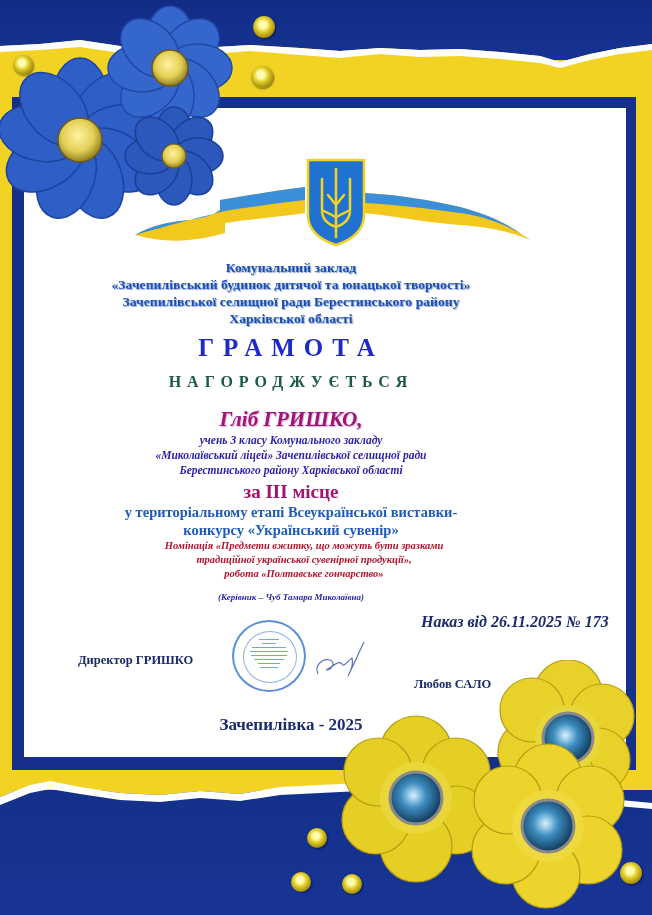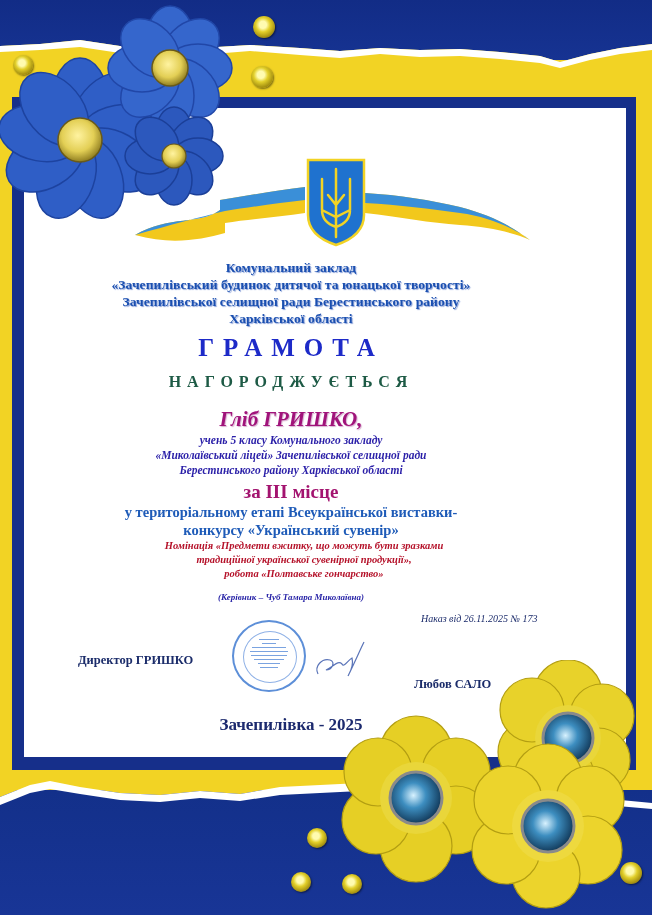--- a/index.html
+++ b/index.html
@@ -13,21 +13,21 @@
   .center { position: absolute; left: 24px; width: 534px; text-align: center; }
   .org { color: #1a4fb0; font-weight: bold; font-size: 13.5px; line-height: 17px; text-shadow: 1px 1px 1px #8aa0d8; letter-spacing: 0.1px; }
   .title { color: #1d2ac8; font-weight: bold; font-size: 25px; letter-spacing: 9px; }
   .subtitle { color: #1d5a45; font-weight: bold; font-size: 16px; letter-spacing: 6px; }
   .name { color: #a0137a; font-weight: bold; font-style: italic; font-size: 21px; text-shadow: 1px 1px 1px #d8b0d0; }
   .student { color: #2a1fa8; font-style: italic; font-weight: bold; font-size: 11.5px; line-height: 15px; }
   .place { color: #a3136f; font-weight: bold; font-size: 19px; }
   .contest { color: #1e5bb8; font-weight: bold; font-size: 14.5px; line-height: 18px; }
   .nomination { color: #b5122a; font-style: italic; font-weight: bold; font-size: 10.5px; line-height: 14px; padding-left: 13px; }
   .leader { color: #2a26a8; font-style: italic; font-weight: bold; font-size: 9px; }
-  .order { color: #1a2a6a; font-style: italic; font-weight: normal; font-size: 10px; }
+  .order { color: #1a2a6a; font-style: italic; font-weight: bold; font-size: 16px; }
   .sig-text { color: #1b2c6a; font-weight: bold; font-size: 12.5px; }
   .place-year { color: #1c2a6e; font-weight: bold; font-size: 17px; }
   .stamp { left: 232px; top: 620px; width: 74px; height: 72px; border-radius: 50%; border: 2px solid #5d8fd8; box-sizing: border-box; }
   .stamp-inner { position: absolute; left: 9px; top: 9px; width: 52px; height: 50px; border-radius: 50%; border: 1px solid #8fb1e6; }
   .stamp-lines { position: absolute; left: 12px; top: 14px; width: 46px; }
   .stamp-lines div { height: 1px; background: #7aa3e0; margin: 3px auto; }
   .gem { position: absolute; border-radius: 50%; background: radial-gradient(circle at 45% 40%, #fffbb0 0 20%, #e2cf2a 40%, #a48f10 70%, #6a5d10 100%); box-shadow: 1px 1px 2px rgba(0,0,0,0.5); }
 </style>
 </head>
 <body>
@@ -121,21 +121,21 @@
   <div>«Зачепилівський  будинок дитячої та юнацької творчості»</div>
   <div>Зачепилівської селищної ради Берестинського району</div>
   <div>Харківської області</div>
 </div>
 
 <div class="center title" style="top:334px;">ГРАМОТА</div>
 <div class="center subtitle" style="top:373px;">НАГОРОДЖУЄТЬСЯ</div>
 
 <div class="center name" style="top:407px;">Гліб ГРИШКО,</div>
 <div class="center student" style="top:433px;">
-  <div>учень 5 класу Комунального закладу</div>
+  <div>учень 3 класу Комунального закладу</div>
   <div>«Миколаївський ліцей» Зачепилівської селищної  ради</div>
   <div>Берестинського  району  Харківської  області</div>
 </div>
 
 <div class="center place" style="top:481px;">за ІІІ місце</div>
 <div class="center contest" style="top:503px;">
   <div>у територіальному етапі Всеукраїнської виставки-</div>
   <div>конкурсу «Український сувенір»</div>
 </div>
 <div class="center nomination" style="top:539px;">

